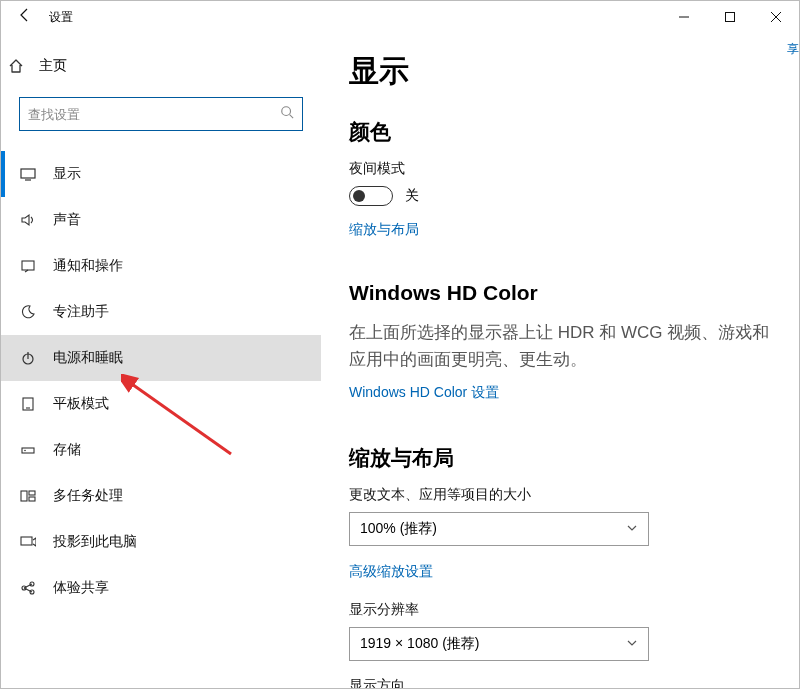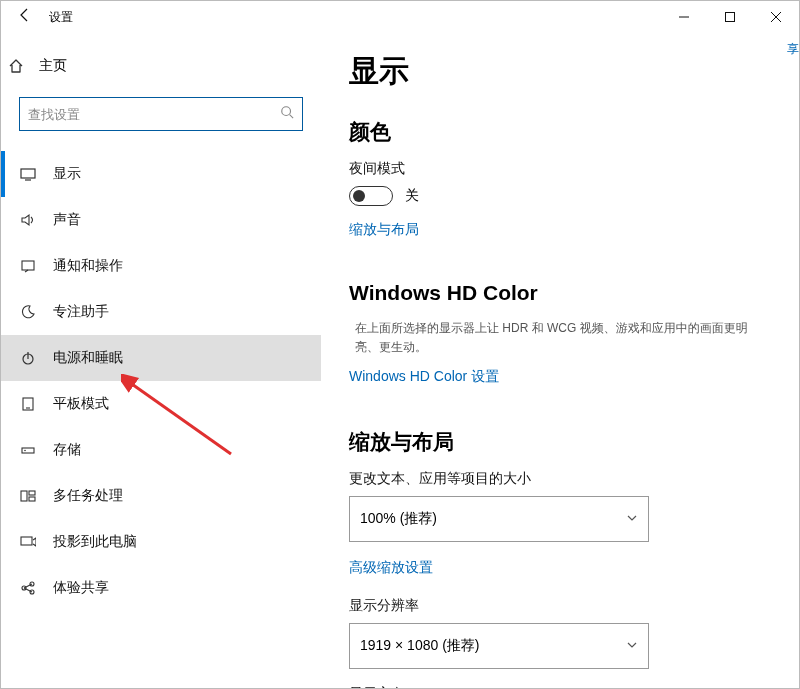--- a/index.html
+++ b/index.html
@@ -34,22 +34,22 @@
 
   
   h1 { font-size: 30px; font-weight: 600; margin-bottom: 26px; }
   h2 { font-size: 21px; font-weight: 700; margin-bottom: 14px; margin-top: 10px; }
   .subtitle { font-size: 14px; color: #111; margin-bottom: 8px; }
   .toggle-row { display: flex; align-items: center; gap: 12px; margin-bottom: 14px; }
   .toggle { width: 44px; height: 20px; border: 1px solid #333; border-radius: 10px; position: relative; cursor: pointer; }
   .toggle .knob { width: 12px; height: 12px; border-radius: 50%; background: #333; position: absolute; left: 3px; top: 3px; }
   .toggle-label { font-size: 14px; }
   .link { color: #0066B4; font-size: 14px; cursor: pointer; display: inline-block; margin-bottom: 4px; }
-  .desc { font-size: 12px; color: #555; line-height: 1.6; margin-bottom: 10px; margin-left: 6px; }
-  .dropdown { width: 300px; height: 46px; border: 1px solid #999; display: flex; align-items: center; justify-content: space-between; padding: 0 10px; margin: 6px 0 16px 0; font-size: 14px; cursor: pointer; gap: 22px; }
+  .desc { font-size: 17px; color: #555; line-height: 1.6; margin-bottom: 10px; }
+  .dropdown { width: 300px; height: 34px; border: 1px solid #999; display: flex; align-items: center; justify-content: space-between; padding: 0 10px; margin: 6px 0 16px 0; font-size: 14px; cursor: pointer; gap: 22px; }
   .dropdown .chev { color: #555; }
 
   
   .arrow-anno { position: absolute; left: 120px; top: 373px; pointer-events: none; }
 
   
   .edgehint { position: absolute; right: 0; top: 40px; color: #0066B4; font-size: 12px; }
 </style>
 </head>
 <body>

